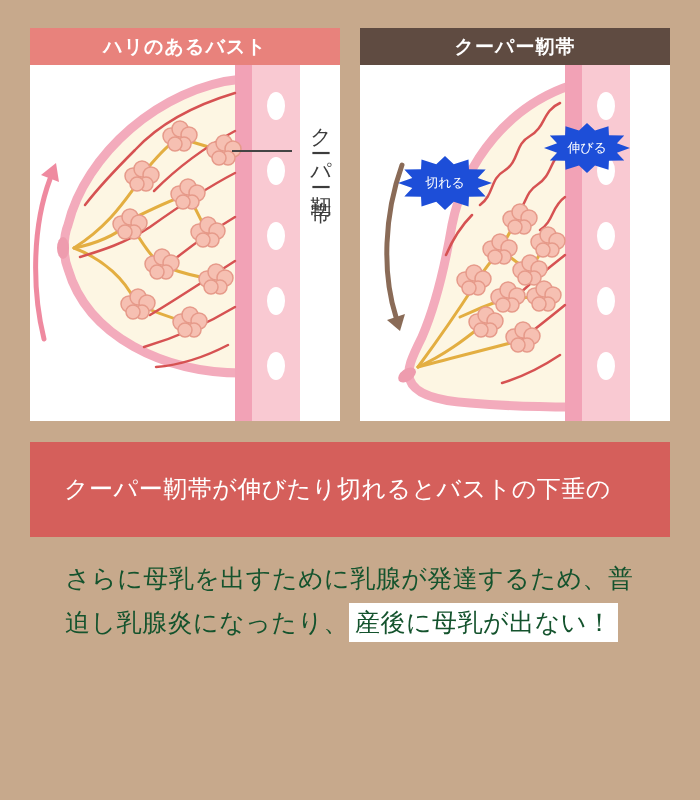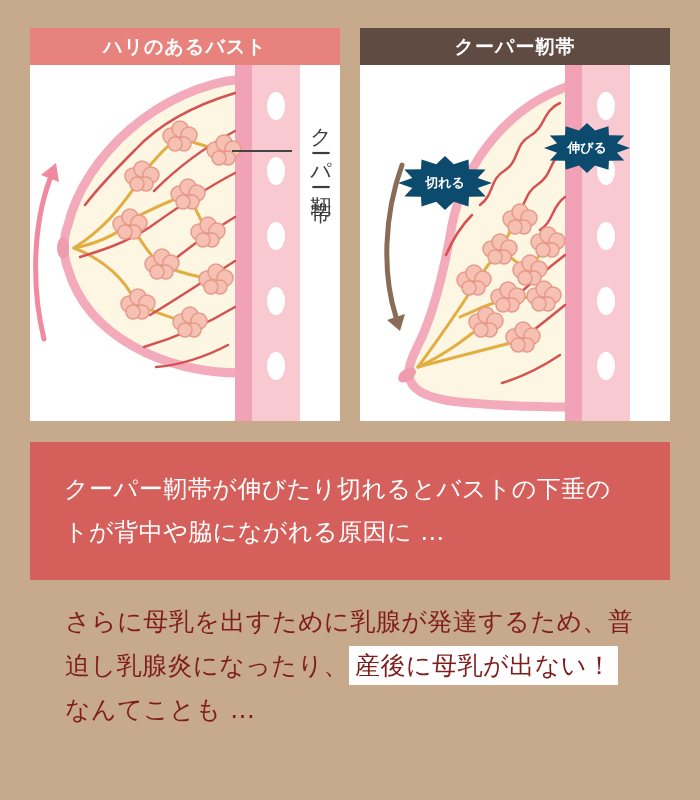--- a/index.html
+++ b/index.html
@@ -19,39 +19,39 @@
   .panel-header.saggy { background:#5f4b41; }
   .panel-body { position:relative; height:356px; background:#ffffff; }
   .panel-body svg { display:block; }
   .ligament-label {
     position:absolute; top:48px; right:5px;
     writing-mode:vertical-rl; text-orientation:mixed;
     font-size:21px; letter-spacing:5px; color:#3c3c3c; font-weight:500;
   }
   .badge {
     position:absolute; display:flex; align-items:center; justify-content:center;
-    background:#0c4a6e; color:#ffffff; font-size:13px; font-weight:bold;
+    background:#1d4ed8; color:#ffffff; font-size:13px; font-weight:normal;
     clip-path:polygon(100% 50%, 84.8% 59.3%, 93.3% 75%, 75.5% 75.5%, 75% 93.3%,
       59.3% 84.8%, 50% 100%, 40.7% 84.8%, 25% 93.3%, 24.5% 75.5%, 6.7% 75%,
       15.2% 59.3%, 0% 50%, 15.2% 40.7%, 6.7% 25%, 24.5% 24.5%, 25% 6.7%,
       40.7% 15.2%, 50% 0%, 59.3% 15.2%, 75% 6.7%, 75.5% 24.5%, 93.3% 25%,
       84.8% 40.7%);
   }
   .badge.tear    { left:38px;  top:91px; width:94px; height:54px; }
   .badge.stretch { left:184px; top:58px; width:86px; height:50px; }
   .callout {
     margin:17px 30px 0 30px;
     background:#d55f5b; color:#ffffff;
     padding:26px 34px;
     font-size:24px; line-height:43px; font-weight:500; letter-spacing:0.5px;
   }
   .callout div { white-space:nowrap; }
   .body-text {
     margin:20px 30px 0 65px;
-    font-size:25px; line-height:44px; color:#7f1d1d;
+    font-size:25px; line-height:44px; color:#14532d;
     font-weight:500; letter-spacing:0.5px;
   }
   .body-text div { white-space:nowrap; }
   .hl { background:#ffffff; padding:5px 6px; }
 </style>
 </head>
 <body>
 
 <div class="panels">
 
@@ -208,22 +208,20 @@
       </svg>
 
       <div class="badge tear">切れる</div>
       <div class="badge stretch">伸びる</div>
     </div>
   </div>
 </div>
 
 <div class="callout">
   <div>クーパー靭帯が伸びたり切れるとバストの下垂の</div>
-  <div>トが背中や脇にながれる原因に …</div>
 </div>
 
 <div class="body-text">
   <div>さらに母乳を出すために乳腺が発達するため、普</div>
   <div>
     <span>迫し乳腺炎になったり、</span><span class="hl">産後に母乳が出ない！</span>
   </div>
-  <div>なんてことも …</div>
 </div>
 
 </body></html>

